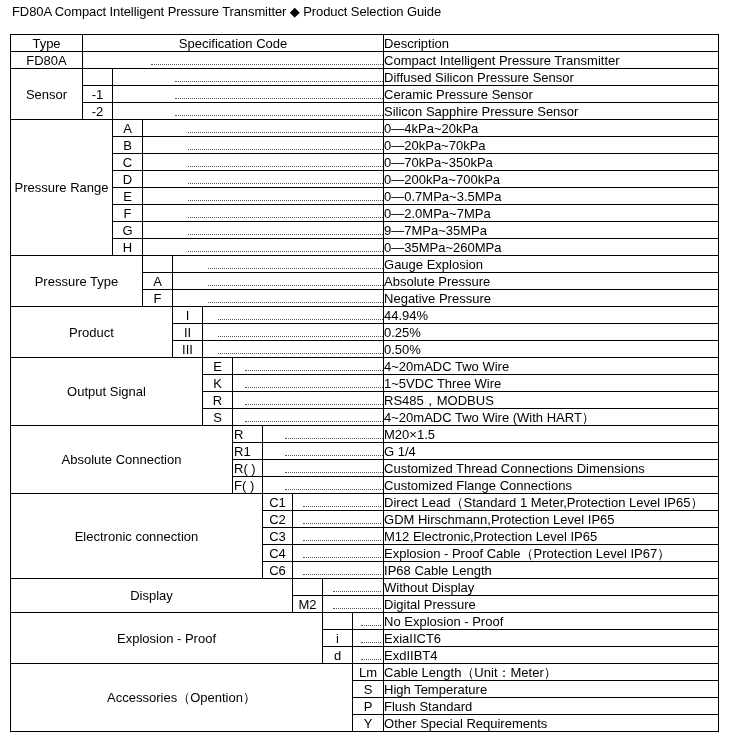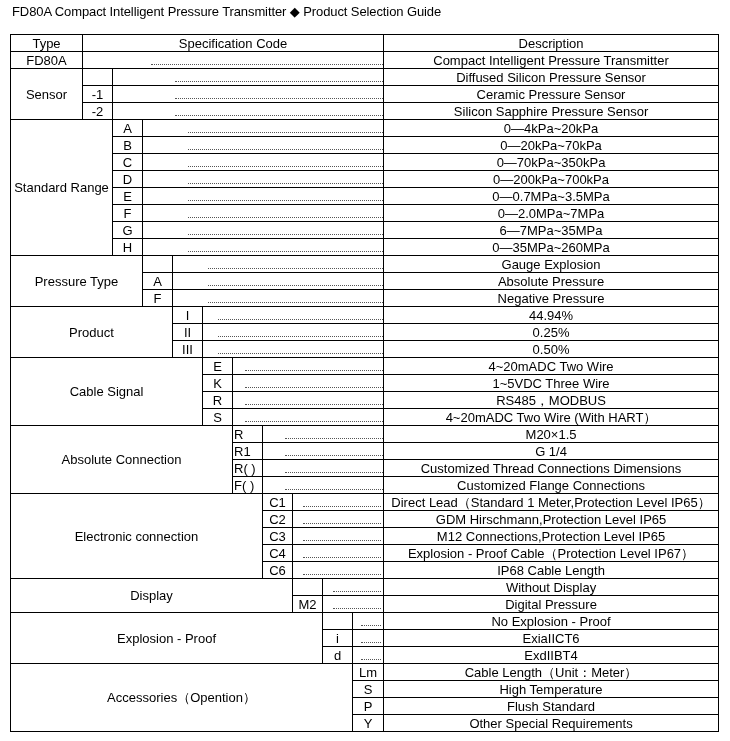--- a/index.html
+++ b/index.html
@@ -6,21 +6,21 @@
   body { width: 730px; height: 741px; position: relative; overflow: hidden;
          font-family: "Liberation Sans", sans-serif; color: #000; }
   .title { position: absolute; left: 12px; top: 4px; font-size: 13px; letter-spacing: -0.1px; }
   table.sel { position: absolute; left: 10px; top: 34px; border-collapse: collapse;
               table-layout: fixed; width: 709px; font-size: 13px; }
   table.sel td { border: 1px solid #000; height: 16px; padding: 0; line-height: 15px;
                  white-space: nowrap; overflow: hidden; }
   td.lbl { text-align: center; }
   td.code { text-align: center; }
   td.code.left { text-align: left; padding-left: 1px; }
-  td.desc { padding-left: 2px; text-align: center; }
+  td.desc { padding-left: 2px; text-align: left; }
   td.dots { text-align: right; padding-right: 12px; border-left: 1px solid #000; }
   .leader { display: inline-block; height: 1px; border-bottom: 1px dotted #555; vertical-align: middle; margin-top: 6px; }
 </style>
 </head>
 <body>
 
 <div class="title">FD80A Compact Intelligent Pressure Transmitter ◆ Product Selection Guide</div>
 
 <table class="sel">
   <colgroup>
@@ -62,21 +62,21 @@
       <td class="dots" colspan="9"><span class="leader" style="width:208px"></span></td>
       <td class="desc">Ceramic Pressure Sensor</td>
     </tr>
     <tr>
       <td class="code">-2</td>
       <td class="dots" colspan="9"><span class="leader" style="width:208px"></span></td>
       <td class="desc">Silicon Sapphire Pressure Sensor</td>
     </tr>
 
     <tr>
-      <td class="lbl" colspan="2" rowspan="8">Standard Range</td>
+      <td class="lbl" colspan="2" rowspan="8">Pressure Range</td>
       <td class="code">A</td>
       <td class="dots" colspan="8"><span class="leader" style="width:195px"></span></td>
       <td class="desc">0—4kPa~20kPa</td>
     </tr>
     <tr>
       <td class="code">B</td>
       <td class="dots" colspan="8"><span class="leader" style="width:195px"></span></td>
       <td class="desc">0—20kPa~70kPa</td>
     </tr>
     <tr>
@@ -95,21 +95,21 @@
       <td class="desc">0—0.7MPa~3.5MPa</td>
     </tr>
     <tr>
       <td class="code">F</td>
       <td class="dots" colspan="8"><span class="leader" style="width:195px"></span></td>
       <td class="desc">0—2.0MPa~7MPa</td>
     </tr>
     <tr>
       <td class="code">G</td>
       <td class="dots" colspan="8"><span class="leader" style="width:195px"></span></td>
-      <td class="desc">6—7MPa~35MPa</td>
+      <td class="desc">9—7MPa~35MPa</td>
     </tr>
     <tr>
       <td class="code">H</td>
       <td class="dots" colspan="8"><span class="leader" style="width:195px"></span></td>
       <td class="desc">0—35MPa~260MPa</td>
     </tr>
 
     <tr>
       <td class="lbl" colspan="3" rowspan="3">Pressure Type</td>
       <td class="code"></td>
@@ -138,21 +138,21 @@
       <td class="dots" colspan="6"><span class="leader" style="width:165px"></span></td>
       <td class="desc">0.25%</td>
     </tr>
     <tr>
       <td class="code">III</td>
       <td class="dots" colspan="6"><span class="leader" style="width:165px"></span></td>
       <td class="desc">0.50%</td>
     </tr>
 
     <tr>
-      <td class="lbl" colspan="5" rowspan="4">Cable Signal</td>
+      <td class="lbl" colspan="5" rowspan="4">Output Signal</td>
       <td class="code">E</td>
       <td class="dots" colspan="5"><span class="leader" style="width:138px"></span></td>
       <td class="desc">4~20mADC Two Wire</td>
     </tr>
     <tr>
       <td class="code">K</td>
       <td class="dots" colspan="5"><span class="leader" style="width:138px"></span></td>
       <td class="desc">1~5VDC Three Wire</td>
     </tr>
     <tr>
@@ -195,21 +195,21 @@
       <td class="desc">Direct Lead（Standard 1 Meter,Protection Level IP65）</td>
     </tr>
     <tr>
       <td class="code">C2</td>
       <td class="dots" colspan="3" style="padding-right:2px"><span class="leader" style="width:78px"></span></td>
       <td class="desc">GDM Hirschmann,Protection Level IP65</td>
     </tr>
     <tr>
       <td class="code">C3</td>
       <td class="dots" colspan="3" style="padding-right:2px"><span class="leader" style="width:78px"></span></td>
-      <td class="desc">M12 Connections,Protection Level IP65</td>
+      <td class="desc">M12 Electronic,Protection Level IP65</td>
     </tr>
     <tr>
       <td class="code">C4</td>
       <td class="dots" colspan="3" style="padding-right:2px"><span class="leader" style="width:78px"></span></td>
       <td class="desc">Explosion - Proof Cable（Protection Level IP67）</td>
     </tr>
     <tr>
       <td class="code">C6</td>
       <td class="dots" colspan="3" style="padding-right:2px"><span class="leader" style="width:78px"></span></td>
       <td class="desc">IP68 Cable Length</td>

